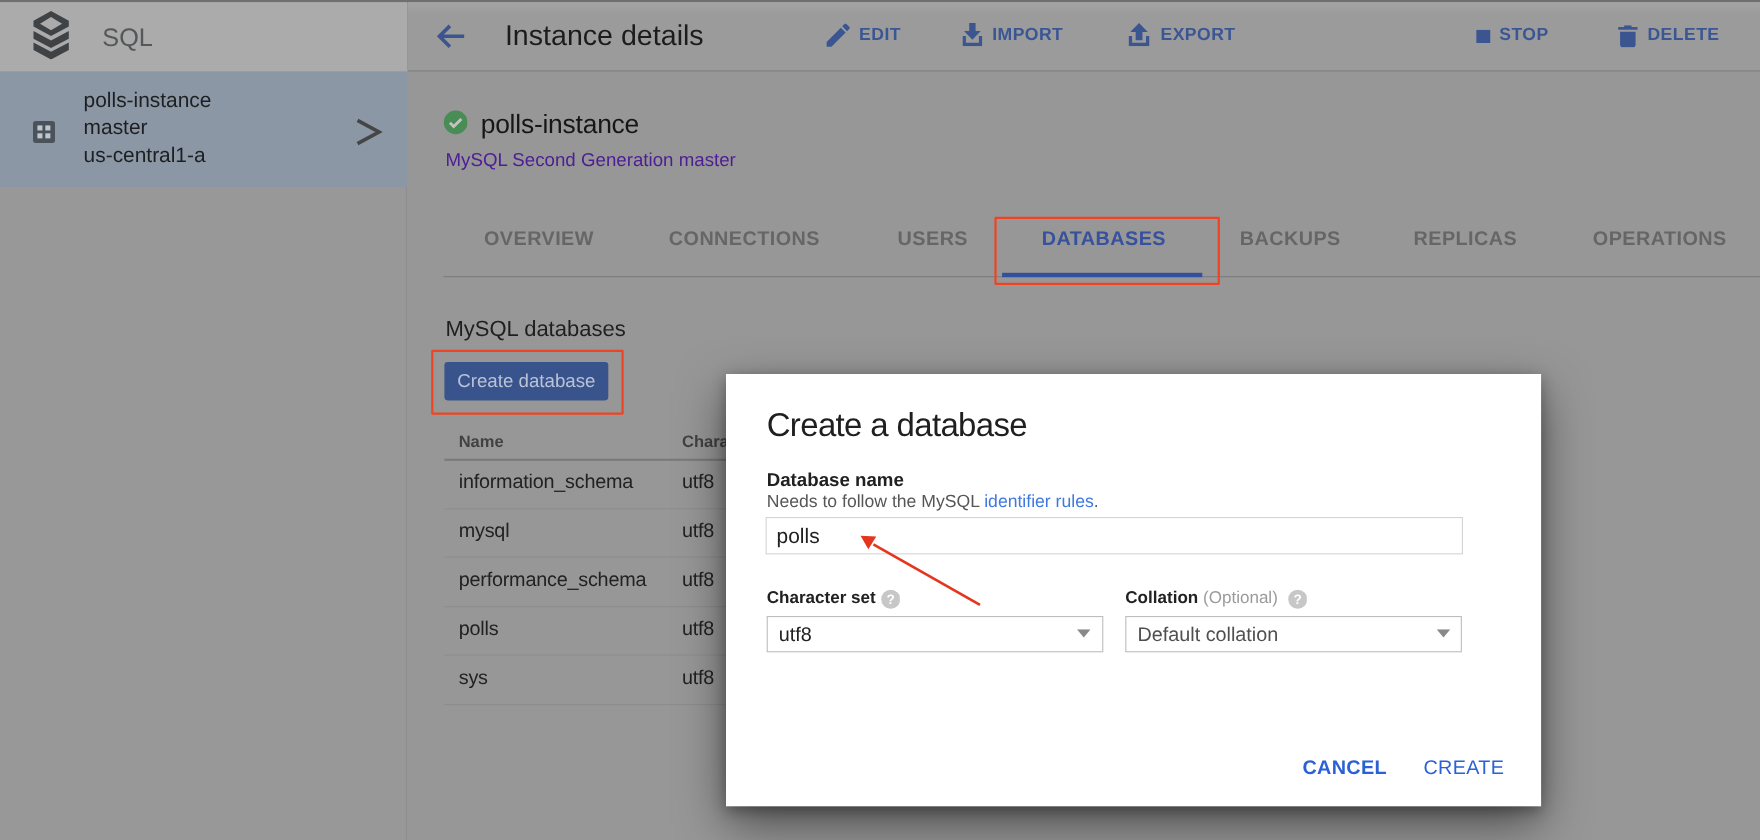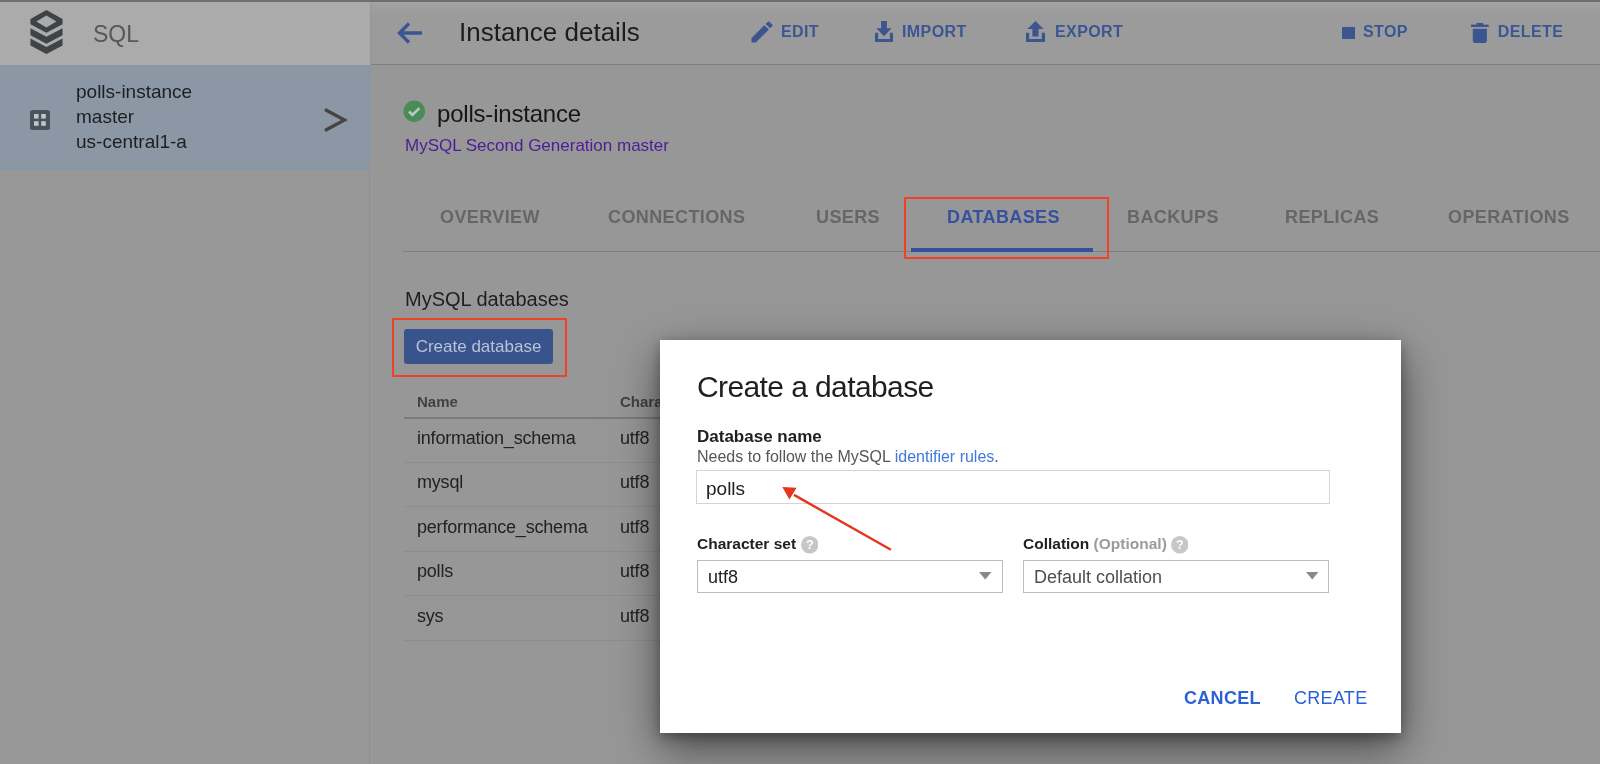--- a/index.html
+++ b/index.html
@@ -135,21 +135,21 @@
 <div class="abs" style="left:697px;top:535px;font-size:15.5px;font-weight:700;color:#212121">Character set</div>
 <svg class="abs" style="left:800.6px;top:536px" width="17.5" height="17.5" viewBox="0 0 17.5 17.5">
       <circle cx="8.75" cy="8.75" r="8.7" fill="#c7c7c7"></circle>
       <text x="8.75" y="13" font-size="12.5" font-weight="700" fill="#fff" text-anchor="middle" font-family="Liberation Sans">?</text>
     </svg>
 <div class="abs" style="left:697px;top:559.5px;width:306px;height:33px;background:#fff;border:1px solid #bdbdbd"></div>
 <div class="abs" style="left:708px;top:566.5px;font-size:18px;color:#212121">utf8</div>
 <svg class="abs" style="left:978.5px;top:572px" width="12.5" height="7.5" viewBox="0 0 12.5 7.5">
       <path d="M0 0 H12.5 L6.25 7.5 Z" fill="#898989"></path>
     </svg>
-<div class="abs" style="left:1023px;top:535px;font-size:15.5px;font-weight:700;color:#212121">Collation <span style="font-weight:700;color:#9b9b9b">(Optional)</span></div>
+<div class="abs" style="left:1023px;top:535px;font-size:15.5px;font-weight:700;color:#212121">Collation <span style="font-weight:400;color:#9b9b9b">(Optional)</span></div>
 <svg class="abs" style="left:1170.5px;top:536px" width="17.5" height="17.5" viewBox="0 0 17.5 17.5">
       <circle cx="8.75" cy="8.75" r="8.7" fill="#c7c7c7"></circle>
       <text x="8.75" y="13" font-size="12.5" font-weight="700" fill="#fff" text-anchor="middle" font-family="Liberation Sans">?</text>
     </svg>
 <div class="abs" style="left:1023px;top:559.5px;width:306px;height:33px;background:#fff;border:1px solid #bdbdbd"></div>
 <div class="abs" style="left:1034px;top:567px;font-size:18px;color:#4f4f4f">Default collation</div>
 <svg class="abs" style="left:1306px;top:572px" width="12.5" height="7.5" viewBox="0 0 12.5 7.5">
       <path d="M0 0 H12.5 L6.25 7.5 Z" fill="#898989"></path>
     </svg>
 <div class="abs" style="left:1184px;top:688px;font-size:18px;font-weight:700;letter-spacing:.3px;color:#2a62d6">CANCEL</div>

